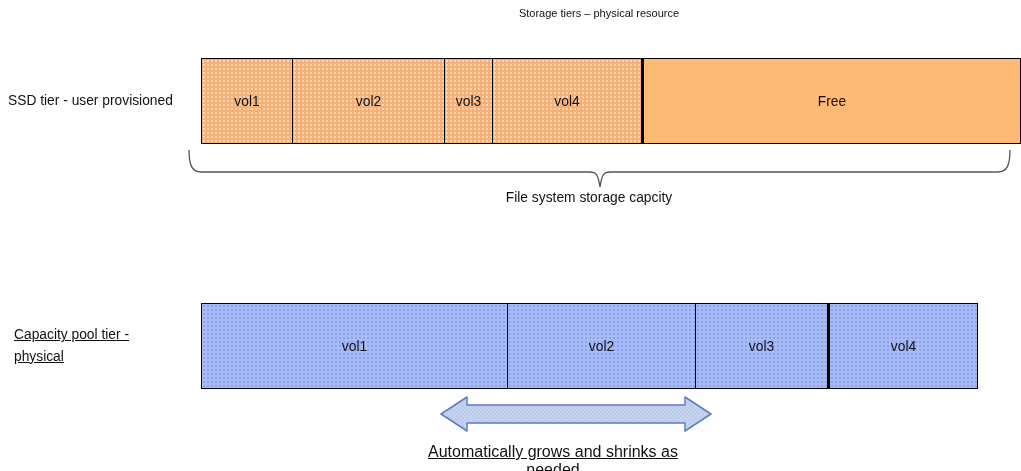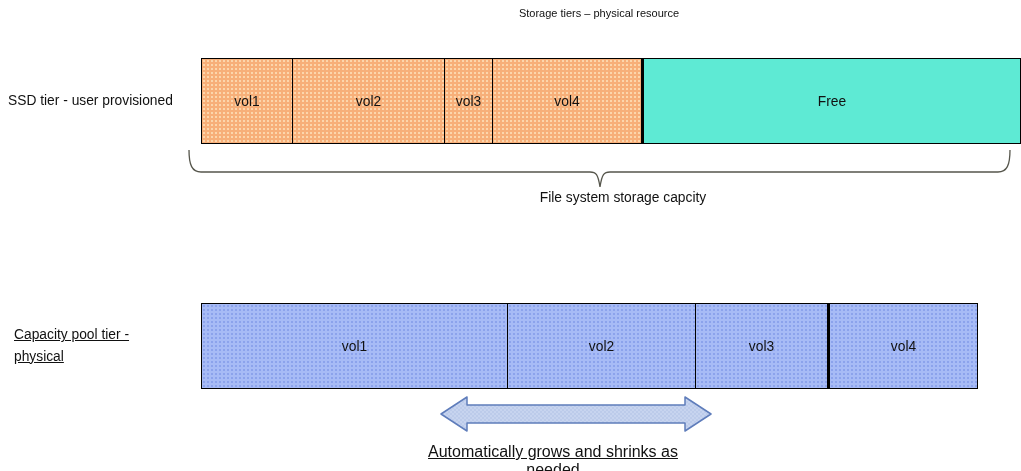--- a/index.html
+++ b/index.html
@@ -60,26 +60,26 @@
   .fill-orange {
     background-color: #F7AF79;
     background-image: radial-gradient(circle, #FCD6AC 1px, rgba(0,0,0,0) 1.1px);
     background-size: 4px 4px;
   }
   .fill-blue {
     background-color: #A7BBF6;
     background-image: radial-gradient(circle, #8CA3EC 1px, rgba(0,0,0,0) 1.1px);
     background-size: 4px 4px;
   }
-  .fill-free { background: #5eead4; }
+  .fill-free { background: #fdba74; }
 
   .brace-svg { left: 186px; top: 147px; }
 
   .brace-label {
-    left: 468px; top: 190px; width: 310px;
+    left: 434px; top: 190px; width: 310px;
     text-align: center;
     font-size: 13.8px;
     color: #111;
   }
 
   .arrow-svg { left: 438px; top: 393px; }
 
   .arrow-caption {
     left: 400px; top: 443px; width: 306px;
     text-align: center;

